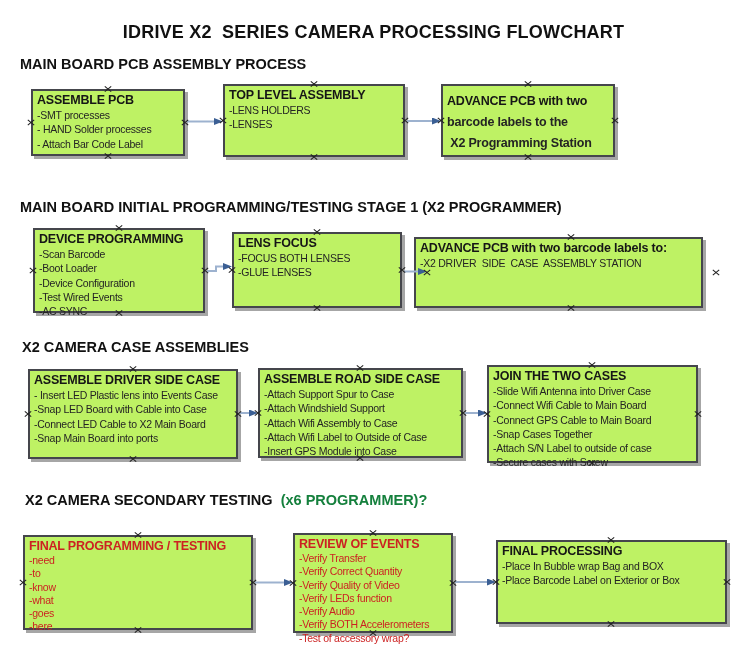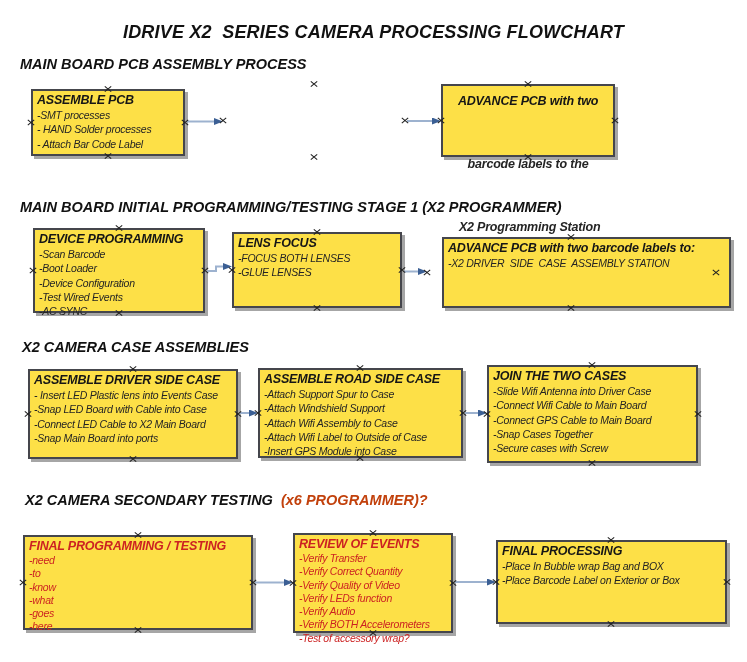--- a/index.html
+++ b/index.html
@@ -1,85 +1,90 @@
 <!DOCTYPE html>
 <html><head>
 <meta charset="utf-8">
 <style>
   html,body{margin:0;padding:0;background:#fff;}
   #stage{
     position:relative;width:747px;height:655px;background:#ffffff;
-    font-family:"Liberation Sans",sans-serif;overflow:hidden;font-style:italic;
+    font-family:"Liberation Sans",sans-serif;overflow:hidden;
   }
   .ft{
     position:absolute;left:0;right:0;top:22px;text-align:center;
     font-size:18px;font-weight:700;color:#111;white-space:pre;letter-spacing:.2px;
   }
   .sh{
     position:absolute;font-size:14.5px;font-weight:700;color:#111;white-space:pre;
   }
-  .sh .red{color:#c2410c;}
+  .sh .red{color:#15803d;}
   .box{
-    position:absolute;box-sizing:border-box;background:#fde047;
+    position:absolute;box-sizing:border-box;background:#bef264;
     border:2px solid #45464c;box-shadow:3px 3px 0 #a6a6a6;
     padding:2px 4px 0 4px;overflow:visible;z-index:1;
   }
   .bt{
     font-size:12.5px;line-height:15px;font-weight:700;color:#161616;
     white-space:pre;letter-spacing:-0.2px;
   }
   .bi{
     font-size:10.5px;line-height:14.3px;color:#242424;
     white-space:pre;letter-spacing:-0.25px;
   }
   .box.red .bt,.box.red .bi{color:#cc2222;}
   .box.roomy{padding-top:5px;}
-  .box.roomy .bt,.box.roomy .bi{line-height:21px;text-align:center;}
-  .box.roomy .bi{font-size:12.5px;font-weight:700;letter-spacing:-0.2px;margin-top:42px;}
+  .box.roomy .bt,.box.roomy .bi{line-height:21px;}
+  .box.roomy .bi{font-size:12.5px;font-weight:700;letter-spacing:-0.2px;}
   .box.tight .bi{line-height:13.3px;}
   svg.lay{position:absolute;left:0;top:0;z-index:5;pointer-events:none;}
 </style>
 </head>
 <body>
 
 <div id="stage">
 
   <div class="ft">IDRIVE X2  SERIES CAMERA PROCESSING FLOWCHART</div>
 
   <div class="sh" style="left:20px;top:56px">MAIN BOARD PCB ASSEMBLY PROCESS</div>
   <div class="sh" style="left:20px;top:199px">MAIN BOARD INITIAL PROGRAMMING/TESTING STAGE 1 (X2 PROGRAMMER)</div>
   <div class="sh" style="left:22px;top:339px">X2 CAMERA CASE ASSEMBLIES</div>
   <div class="sh" style="left:25px;top:492px"><span>X2 CAMERA SECONDARY TESTING  </span><span class="red">(x6 PROGRAMMER)?</span></div>
 
   <div class="box" style="left:31px;top:89px;width:154px;height:67px">
     <div class="bt">ASSEMBLE PCB</div>
     <div class="bi">-SMT processes</div>
     <div class="bi">- HAND Solder processes</div>
     <div class="bi">- Attach Bar Code Label</div>
+  </div>
+  <div class="box" style="left:223px;top:84px;width:182px;height:73px">
+    <div class="bt">TOP LEVEL ASSEMBLY</div>
+    <div class="bi">-LENS HOLDERS</div>
+    <div class="bi">-LENSES</div>
   </div>
   <div class="box roomy" style="left:441px;top:84px;width:174px;height:73px">
     <div class="bt">ADVANCE PCB with two</div>
     <div class="bi">barcode labels to the</div>
     <div class="bi"> X2 Programming Station</div>
   </div>
 
   <div class="box" style="left:33px;top:228px;width:172px;height:85px">
     <div class="bt">DEVICE PROGRAMMING</div>
     <div class="bi">-Scan Barcode</div>
     <div class="bi">-Boot Loader</div>
     <div class="bi">-Device Configuration</div>
     <div class="bi">-Test Wired Events</div>
     <div class="bi">-AC SYNC</div>
   </div>
   <div class="box" style="left:232px;top:232px;width:170px;height:76px">
     <div class="bt">LENS FOCUS</div>
     <div class="bi">-FOCUS BOTH LENSES</div>
     <div class="bi">-GLUE LENSES</div>
   </div>
-  <div class="box" style="left:442px;top:237px;width:289px;height:71px">
+  <div class="box" style="left:414px;top:237px;width:289px;height:71px">
     <div class="bt">ADVANCE PCB with two barcode labels to:</div>
     <div class="bi">-X2 DRIVER  SIDE  CASE  ASSEMBLY STATION</div>
   </div>
 
   <div class="box" style="left:28px;top:369px;width:210px;height:90px">
     <div class="bt">ASSEMBLE DRIVER SIDE CASE</div>
     <div class="bi">- Insert LED Plastic lens into Events Case</div>
     <div class="bi">-Snap LED Board with Cable into Case</div>
     <div class="bi">-Connect LED Cable to X2 Main Board</div>
     <div class="bi">-Snap Main Board into ports</div>
@@ -91,20 +96,21 @@
     <div class="bi">-Attach Wifi Assembly to Case</div>
     <div class="bi">-Attach Wifi Label to Outside of Case</div>
     <div class="bi">-Insert GPS Module into Case</div>
   </div>
   <div class="box" style="left:487px;top:365px;width:211px;height:98px">
     <div class="bt">JOIN THE TWO CASES</div>
     <div class="bi">-Slide Wifi Antenna into Driver Case</div>
     <div class="bi">-Connect Wifi Cable to Main Board</div>
     <div class="bi">-Connect GPS Cable to Main Board</div>
     <div class="bi">-Snap Cases Together</div>
+    <div class="bi">-Attach S/N Label to outside of case</div>
     <div class="bi">-Secure cases with Screw</div>
   </div>
 
   <div class="box red tight" style="left:23px;top:535px;width:230px;height:95px">
     <div class="bt">FINAL PROGRAMMING / TESTING</div>
     <div class="bi">-need</div>
     <div class="bi">-to</div>
     <div class="bi">-know</div>
     <div class="bi">-what</div>
     <div class="bi">-goes</div>

